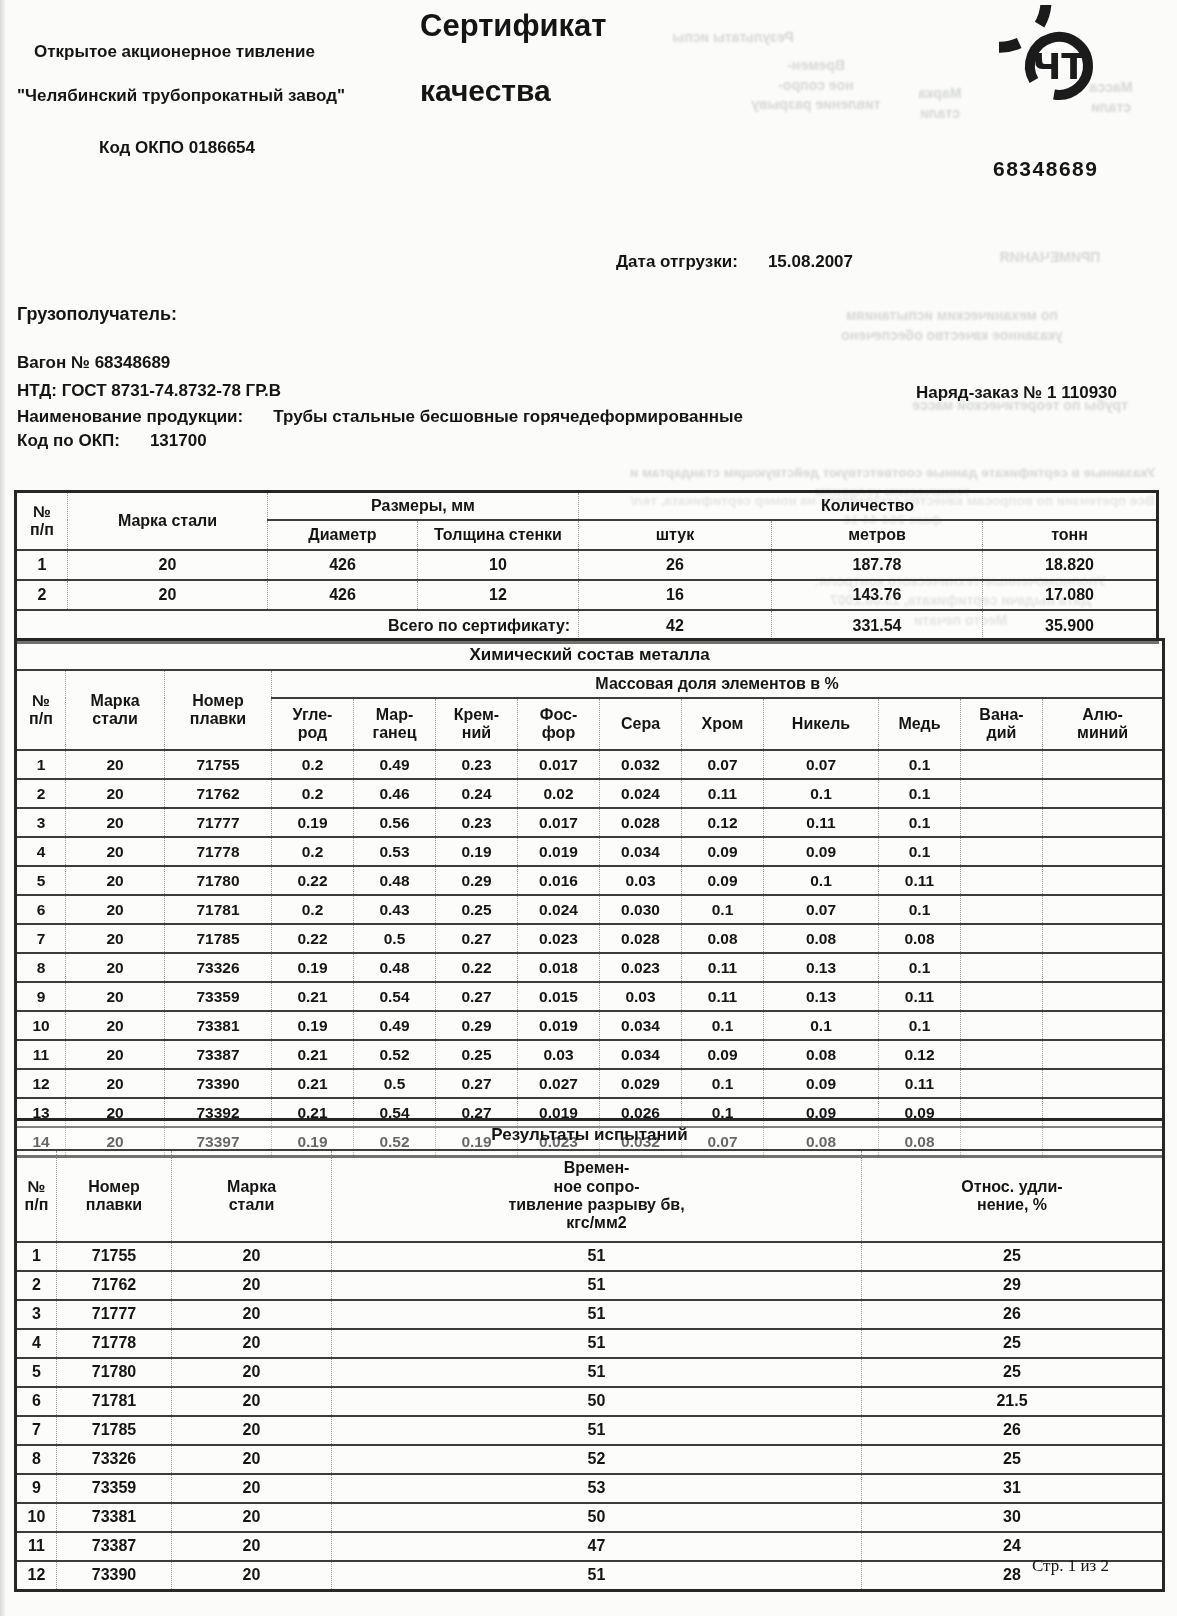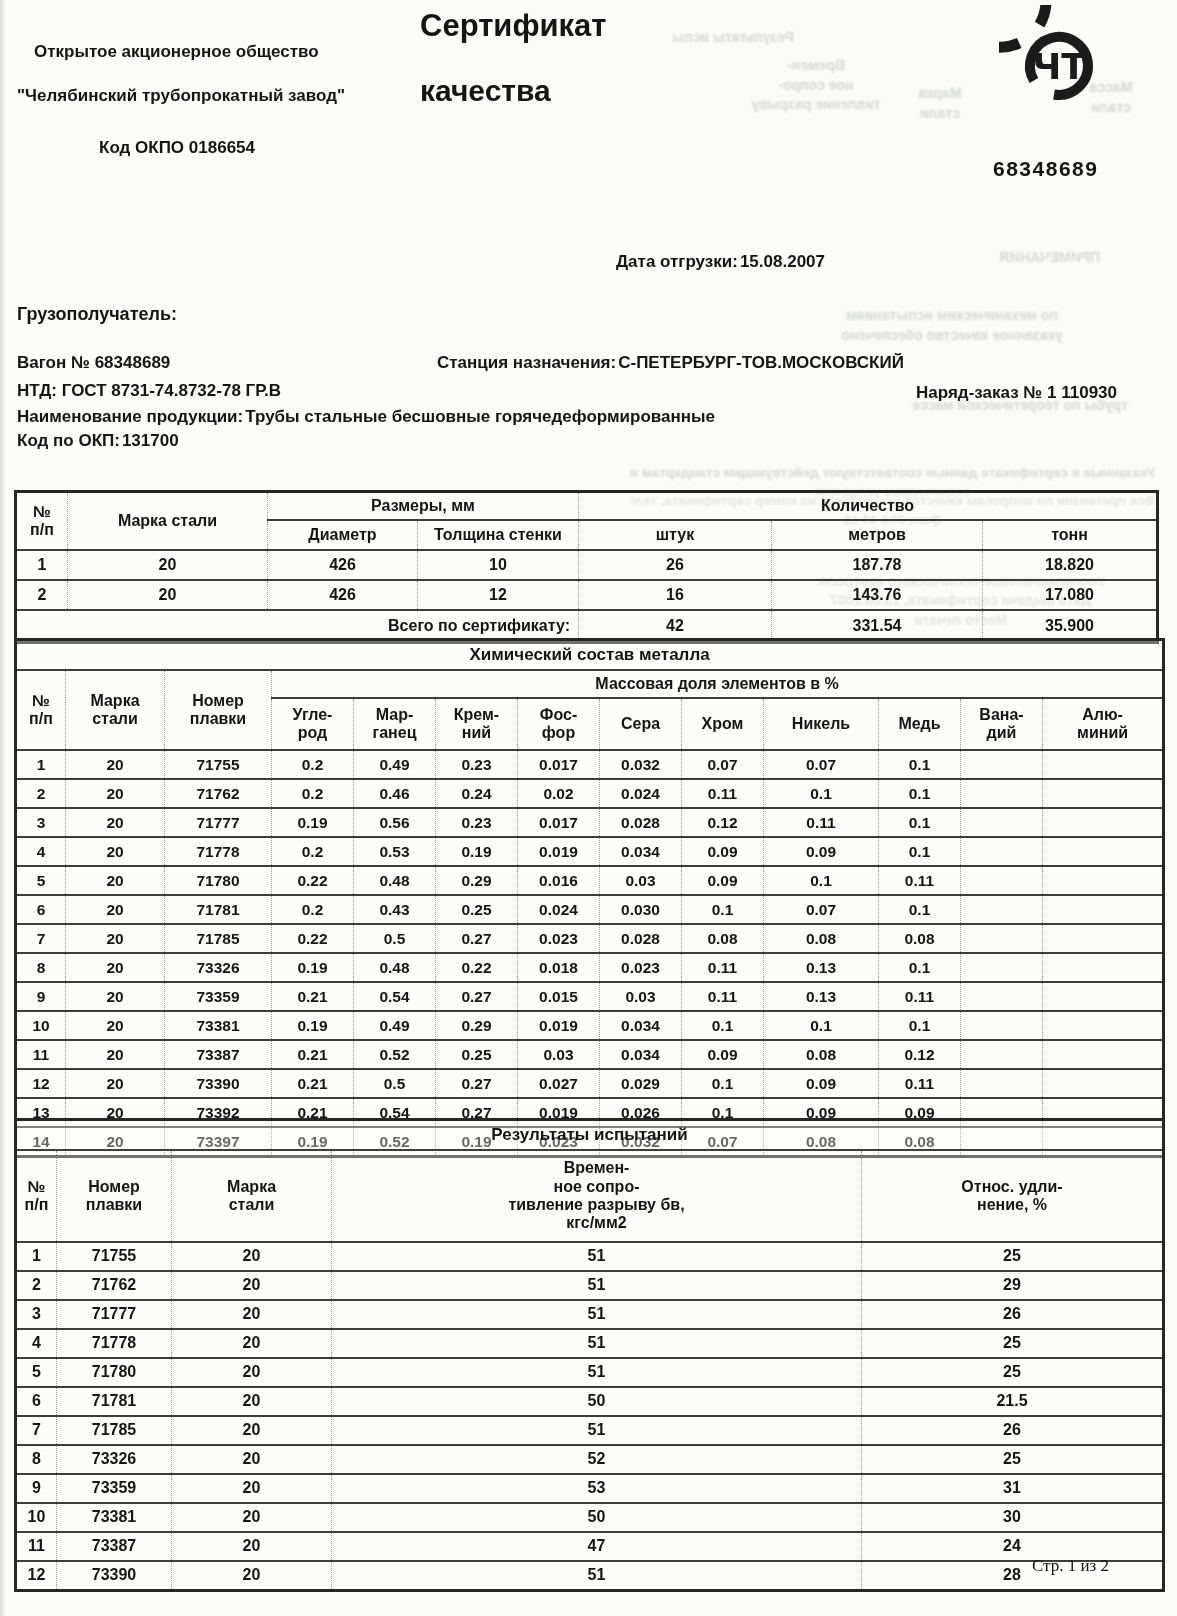--- a/index.html
+++ b/index.html
@@ -18,21 +18,21 @@
   .c3{left:99px;top:138px;}
   .title-block{left:420px;top:8px;width:332px;text-align:left;font-weight:700;}
   .title-l1{font-size:31px;line-height:36px;}
   .title-l2{font-size:30px;line-height:34px;margin-top:30px;}
   .title-l3{font-size:30px;line-height:34px;margin-top:26px;}
   .logo{left:999px;top:5px;width:120px;height:122px;}
   .big-number{left:993px;top:157px;font-size:21px;font-weight:700;letter-spacing:1.5px;}
   
   .line{font-size:17px;font-weight:700;white-space:nowrap;}
   .date-line{left:616px;top:252px;}
-  .label-gap{margin-right:2px;}
+  .label-gap{margin-right:30px;}
   .consignee{left:17px;top:304px;font-size:18px;text-align:center;}
   .wagon{left:17px;top:353px;}
   .station{left:437px;top:353px;}
   .ntd{left:17px;top:381px;}
   .order{right:60px;top:383px;text-align:left;}
   .product{left:17px;top:407px;}
   .okp{left:17px;top:431px;}
   
   table.doc{border-collapse:collapse;table-layout:fixed;z-index:1;position:absolute;
     font-weight:700;background:rgba(255,255,255,.35);}
@@ -96,21 +96,21 @@
   <div class="ghost g4">ПРИМЕЧАНИЯ</div>
   <div class="ghost g5">по механическим испытаниям
 указанное качество обеспечено</div>
   <div class="ghost g6">трубы по теоретической массе</div>
   <div class="ghost g7">Указанные в сертификате данные соответствуют действующим стандартам и техническим условиям</div>
   <div class="ghost g8">Все претензии по вопросам качества ссылайтесь на номер сертификата, тел/факс 264-44-16</div>
   <div class="ghost g9">Уполномоченные технического контроля:</div>
   <div class="ghost g10">Дата выдачи сертификата, 15.08.2007
 Место печати</div>
 
-  <div class="abs company-line c1">Открытое акционерное общество</div>
+  <div class="abs company-line c1">Открытое акционерное тивление</div>
   <div class="abs company-line c2">"Челябинский трубопрокатный завод"</div>
   <div class="abs company-line c3">Код ОКПО 0186654</div>
 
   <div class="abs title-block">
     <div class="title-l1">Сертификат</div>
     <div class="title-l2">качества</div>
   </div>
 
   <svg class="abs logo" viewBox="0 0 120 120">
     <path d="M 20.2 37 A 46 46 0 1 1 40.6 18.6" fill="none" stroke="#1b1b1b" stroke-width="11"></path>
@@ -119,23 +119,20 @@
   </svg>
   <div class="abs big-number">68348689</div>
 
   <div class="abs line date-line">
     <span class="label-gap">Дата отгрузки:</span><span>15.08.2007</span>
   </div>
   <div class="abs line consignee">Грузополучатель:</div>
   <div class="abs line wagon">
     <span>Вагон №</span>
     <span>68348689</span>
-  </div>
-  <div class="abs line station">
-    <span class="label-gap">Станция назначения:</span><span>С-ПЕТЕРБУРГ-ТОВ.МОСКОВСКИЙ</span>
   </div>
   <div class="abs line ntd">НТД: ГОСТ 8731-74.8732-78 ГР.В</div>
   <div class="abs line order">
     <span>Наряд-заказ №</span>
     <span>1    110930</span>
   </div>
   <div class="abs line product">
     <span class="label-gap">Наименование продукции:</span><span>Трубы стальные бесшовные горячедеформированные</span>
   </div>
   <div class="abs line okp">

